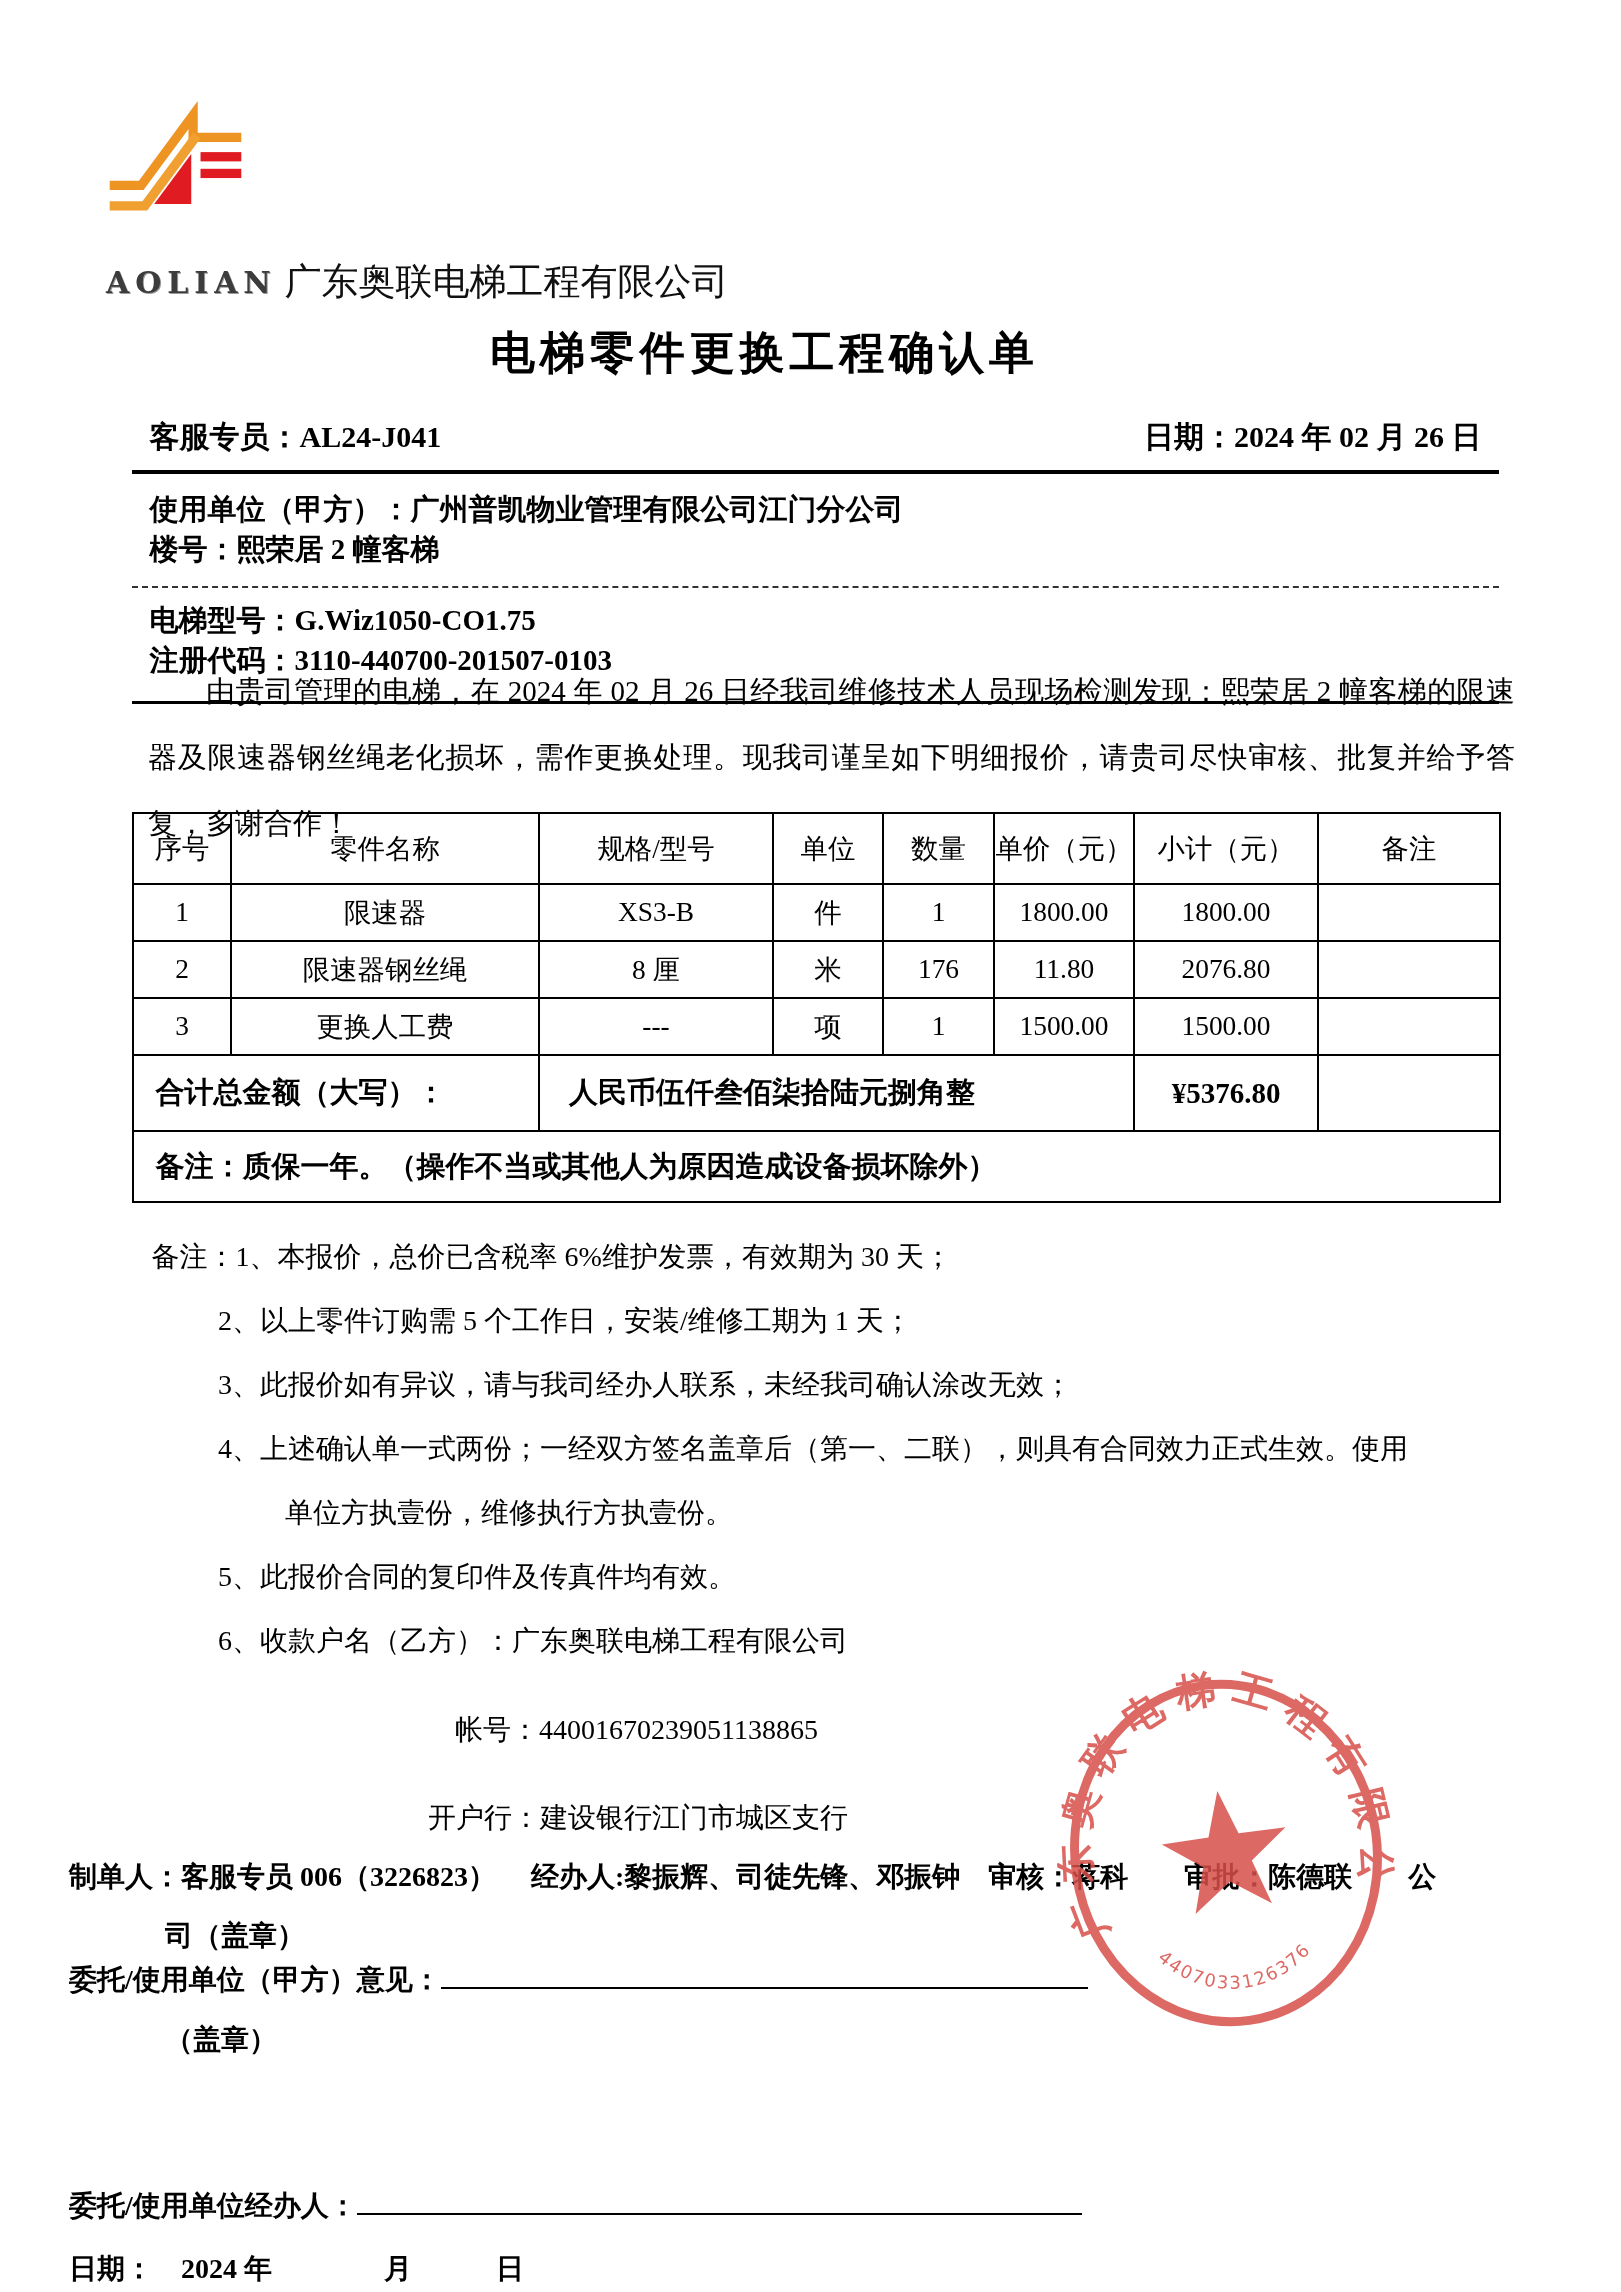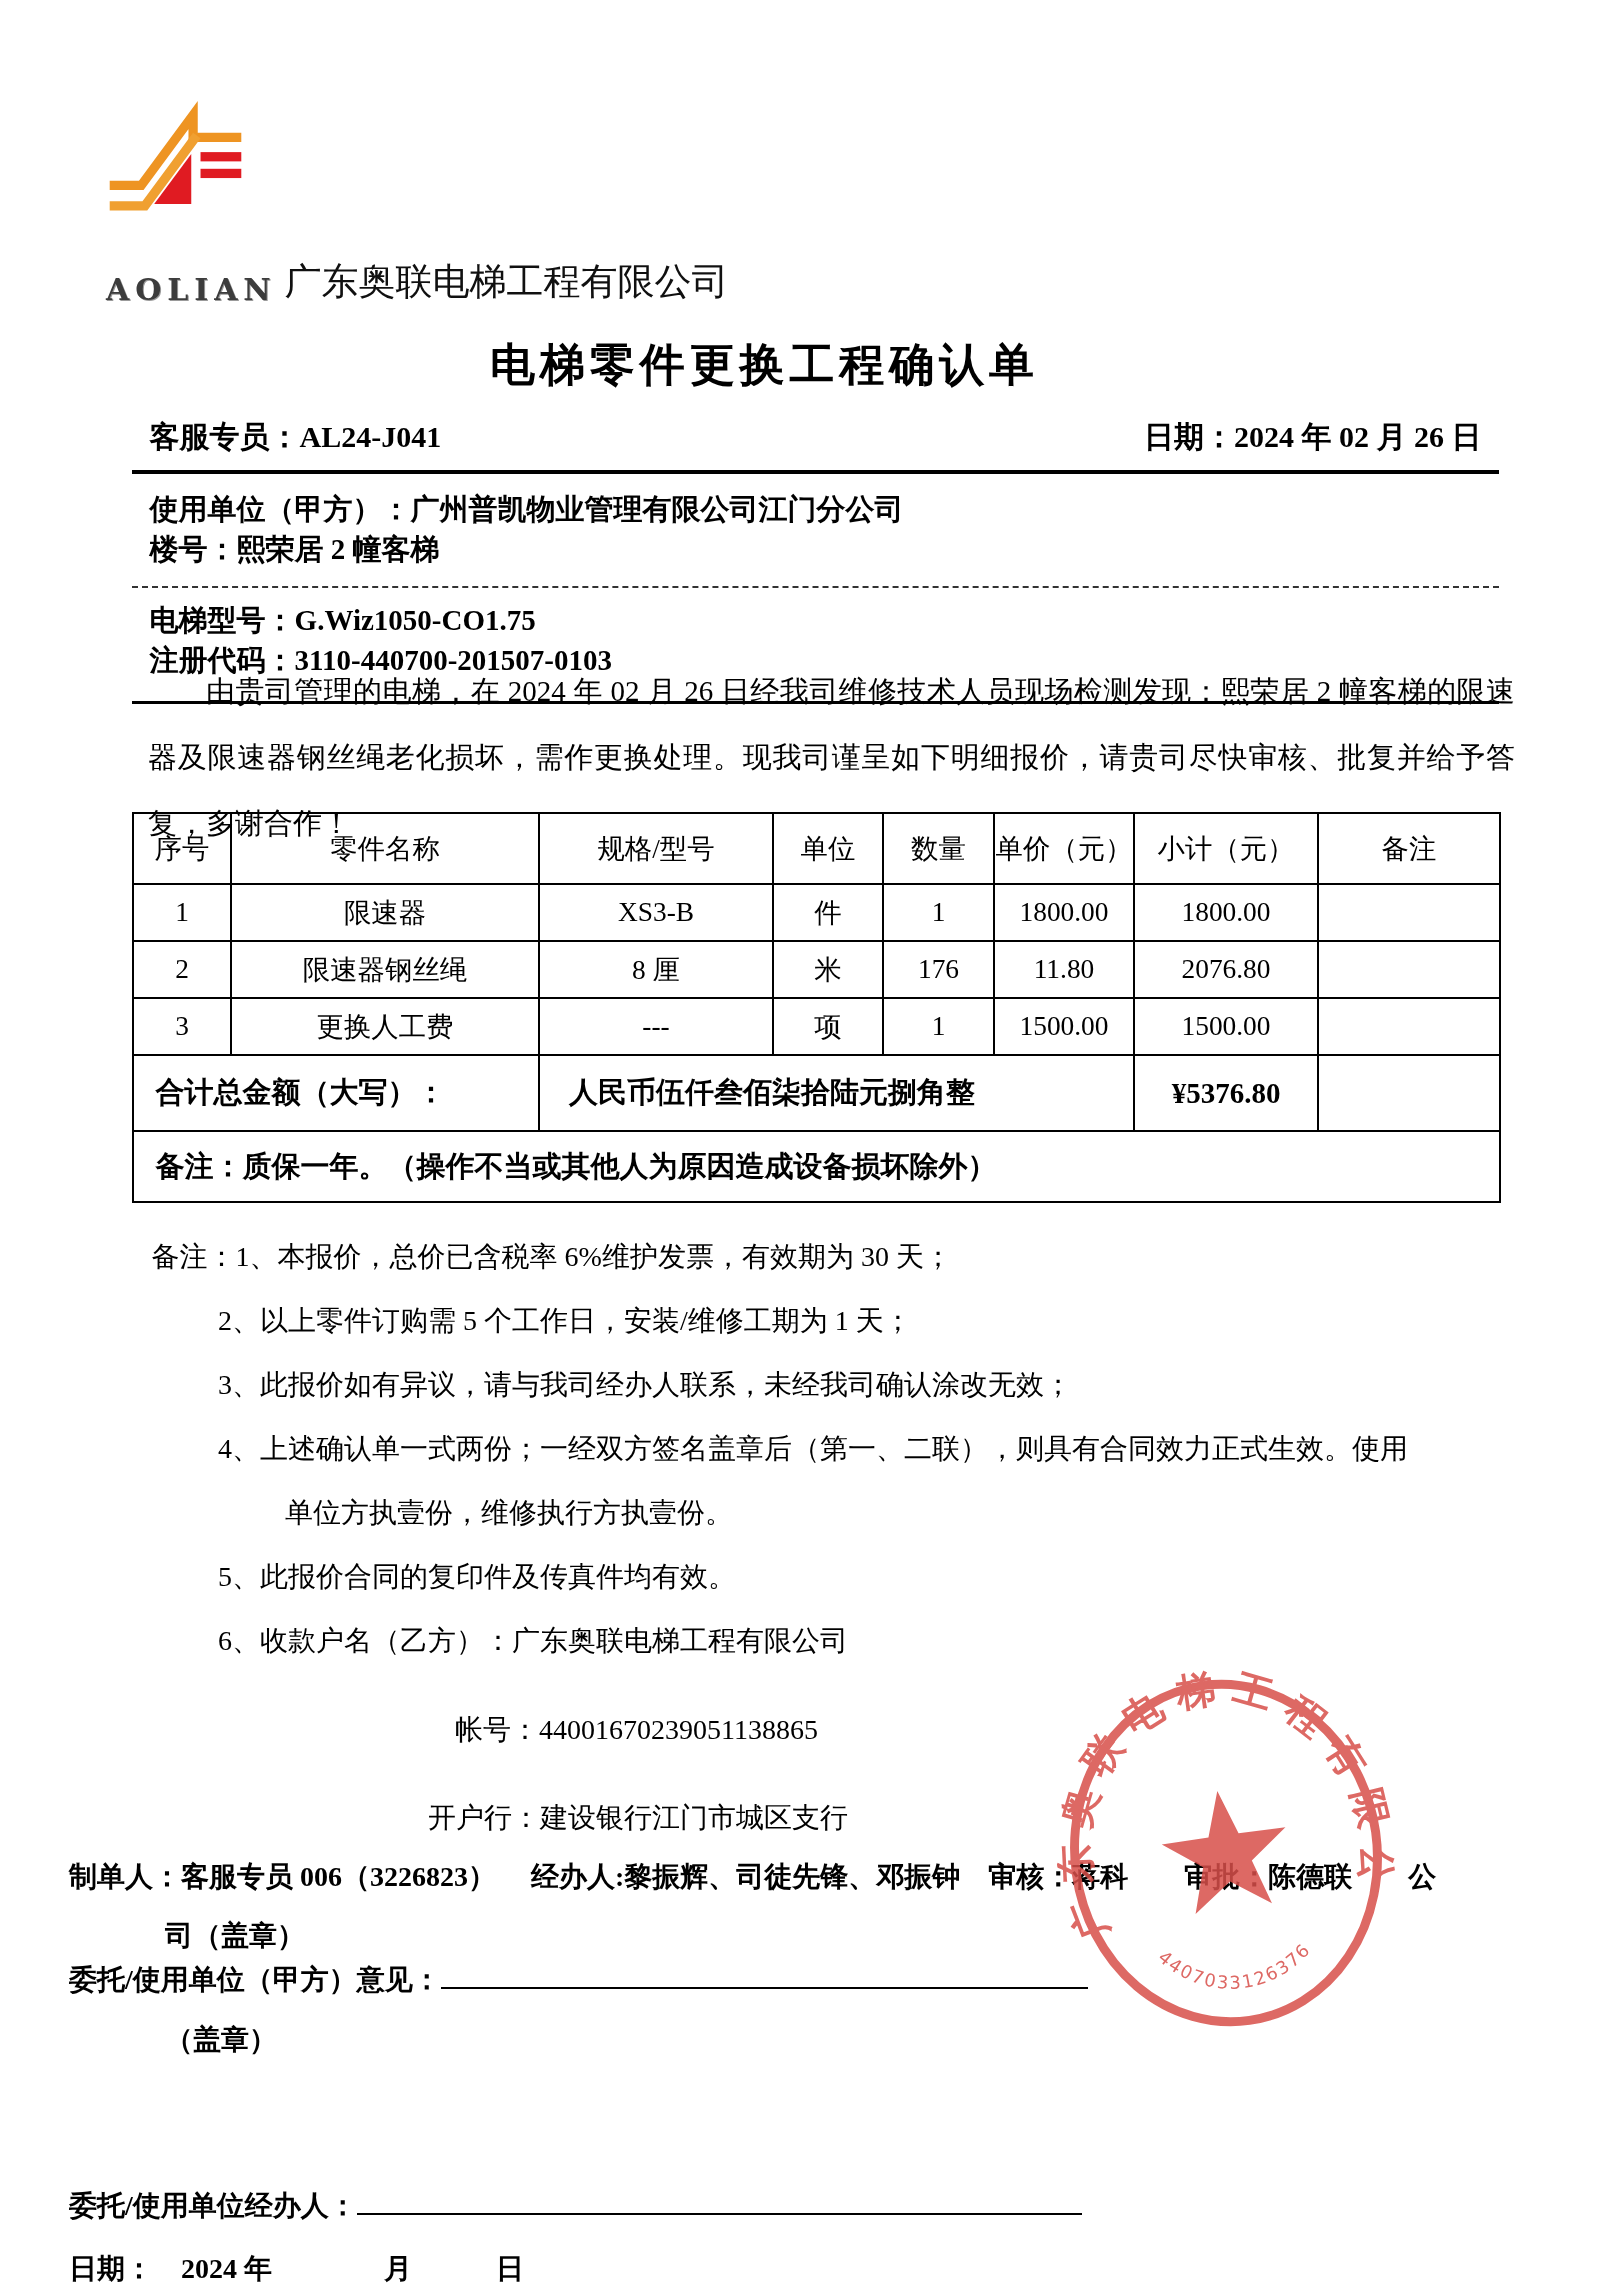--- a/index.html
+++ b/index.html
@@ -6,32 +6,32 @@
   body{
     width:1621px;height:2293px;background:#ffffff;color:#000;
     font-family:"Liberation Serif","DejaVu Serif",serif;
     position:relative;overflow:hidden;
   }
   .abs{position:absolute;}
 
   
   .logo-area{left:106px;top:90px;width:745px;}
   .logo-graphic{display:block;width:139px;height:165px;}
-  .brand-row{display:flex;align-items:flex-end;margin-top:2px;white-space:nowrap;}
+  .brand-row{display:flex;align-items:center;margin-top:2px;white-space:nowrap;}
   .brand{
     font-family:"DejaVu Serif","Liberation Serif",serif;
     font-weight:bold;font-size:30px;letter-spacing:5.9px;color:#3c3c3c;
     text-shadow:1px 1px 0 #9a9a9a;
   }
   .company{font-size:37px;color:#101010;margin-left:7.8px;}
 
   
   .doc-title{
     left:0;top:323px;width:1529px;text-align:center;
-    font-size:45px;font-weight:bold;letter-spacing:4.9px;margin-top:12px;
+    font-size:45px;font-weight:bold;letter-spacing:4.9px;
   }
 
   
   .quote-row{
     left:132px;top:417px;width:1367px;
     display:flex;justify-content:space-between;
     padding:0 17.6px 11.8px 17.6px;box-sizing:border-box;
     font-size:30px;font-weight:bold;
     border-bottom:4.9px solid #000;
   }

